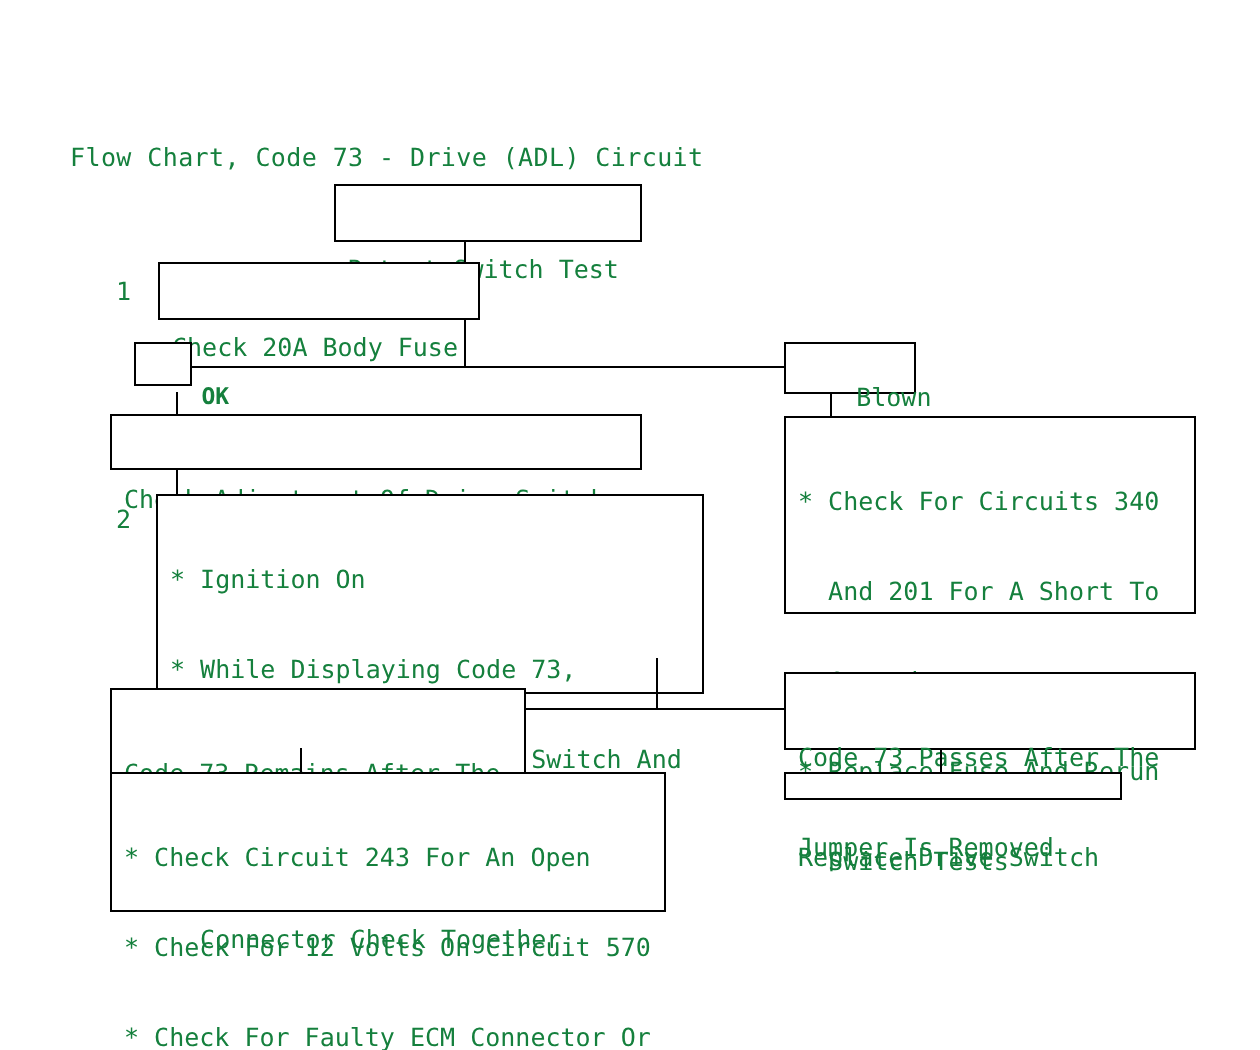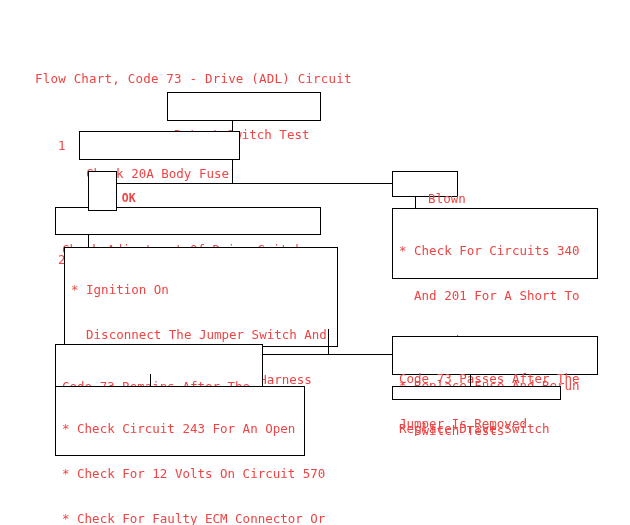--- a/index.html
+++ b/index.html
@@ -6,21 +6,21 @@
     margin: 0;
     padding: 0;
     background: #ffffff;
   }
   #canvas {
     position: relative;
     width: 630px;
     height: 525px;
     background: #ffffff;
     font-family: "DejaVu Sans Mono", "Liberation Mono", monospace;
-    color: #ef4444;
+    color: #15803d;
     overflow: hidden;
   }
 
   
   .title {
     position: absolute;
     font-size: 12.5px;
     letter-spacing: 0.2px;
     white-space: pre;
     line-height: 14px;
@@ -93,50 +93,51 @@
   <div class="step-num" style="left:58px; top:139px;">1</div>
 
   <div class="box" style="left:79px; top:131px; width:161px; height:29px;">
     <div class="line">Check 20A Body Fuse</div>
   </div>
 
   <div class="vline" style="left:232px; top:159px; height:25px;"></div>
 
   <div class="hline" style="left:88px; top:183px; width:328px;"></div>
 
-  <div class="branch-box bold" style="left:88px; top:171px; width:29px; height:40px;">
+  <div class="branch-box bold" style="left:67px; top:171px; width:29px; height:22px;">
     <span>OK</span>
   </div>
 
   <div class="branch-box" style="left:392px; top:171px; width:66px; height:26px;">
     <span>Blown</span>
   </div>
 
   <div class="vline" style="left:88px; top:196px; height:12px;"></div>
 
   <div class="vline" style="left:415px; top:196px; height:13px;"></div>
 
   <div class="box" style="left:55px; top:207px; width:266px; height:28px;">
     <div class="line">Check Adjustment Of Drive Switch</div>
   </div>
 
-  <div class="box" style="left:392px; top:208px; width:206px; height:71px;">
+  <div class="box" style="left:392px; top:208px; width:206px; height:99px;">
     <div class="line">* Check For Circuits 340</div>
     <div class="line">  And 201 For A Short To</div>
     <div class="line">  Ground</div>
     <div class="line">* Replace Fuse And Rerun</div>
     <div class="line">  Switch Tests</div>
   </div>
 
   <div class="vline" style="left:88px; top:234px; height:13px;"></div>
 
   <div class="step-num" style="left:58px; top:253px;">2</div>
 
-  <div class="box" style="left:64px; top:247px; width:274px; height:100px;">
+  <div class="box" style="left:78px; top:247px; width:274px; height:100px;">
     <div class="line">* Ignition On</div>
+    <div class="line">* While Displaying Code 73,</div>
     <div class="line">  Disconnect The Jumper Switch And</div>
     <div class="line">  Momentarily Jumper The Harness</div>
     <div class="line">  Connector Check Together</div>
   </div>
 
   <div class="vline" style="left:328px; top:329px; height:26px;"></div>
 
   <div class="hline" style="left:263px; top:354px; width:130px;"></div>
 
   <div class="box" style="left:55px; top:320px; width:208px; height:54px;margin-top:24px;">
@@ -146,21 +147,21 @@
 
   <div class="box" style="left:392px; top:336px; width:206px; height:39px;">
     <div class="line">Code 73 Passes After The</div>
     <div class="line">Jumper Is Removed</div>
   </div>
 
   <div class="vline" style="left:150px; top:374px; height:12px;"></div>
 
   <div class="vline" style="left:470px; top:374px; height:12px;"></div>
 
-  <div class="box" style="left:55px; top:386px; width:250px; height:70px;">
+  <div class="box" style="left:55px; top:386px; width:278px; height:70px;">
     <div class="line">* Check Circuit 243 For An Open</div>
     <div class="line">* Check For 12 Volts On Circuit 570</div>
     <div class="line">* Check For Faulty ECM Connector Or</div>
     
   </div>
 
   <div class="box" style="left:392px; top:386px; width:169px; height:14px;">
     <div class="line">Replace Drive Switch</div>
   </div>
 

